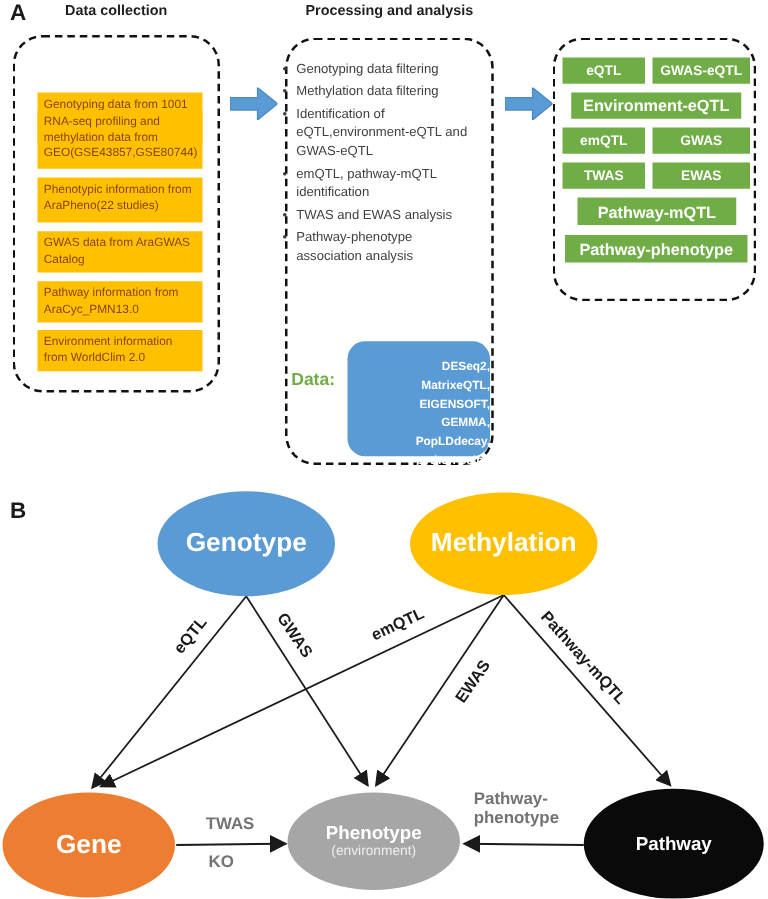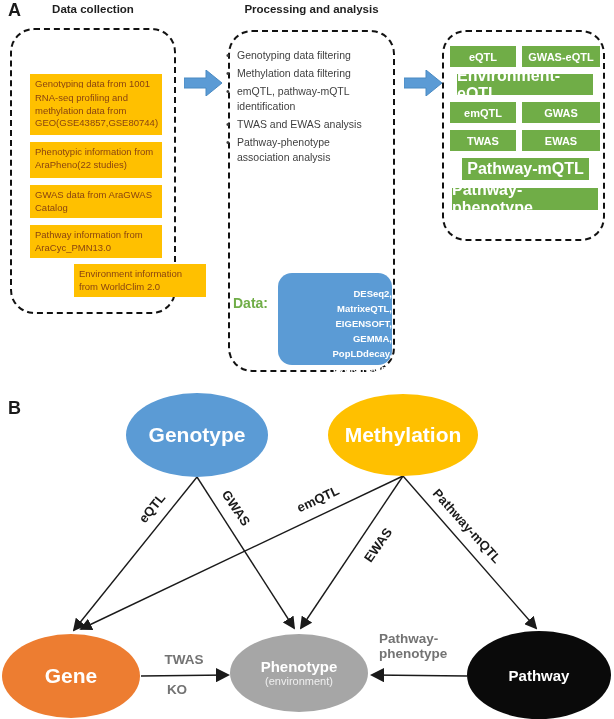--- a/index.html
+++ b/index.html
@@ -21,21 +21,21 @@
   .tools-label{font-size:14px;font-weight:bold;color:var(--green,#70AD47);}
   .tools-box{
     background:var(--blue,#5B9BD5);border-radius:14px;color:#fff;font-size:9.5px;
     font-weight:600;text-align:right;line-height:15px;box-sizing:border-box;padding-top:13px;
   }
   .green-box{
     background:var(--green,#70AD47);color:#fff;font-weight:bold;
     display:flex;align-items:center;justify-content:center;box-sizing:border-box;
     font-size:11px;
   }
-  .green-box.wide{font-size:16px;}
+  .green-box.wide{font-size:13px;}
   .node{
     border-radius:50%;display:flex;flex-direction:column;align-items:center;justify-content:center;
     color:#fff;font-weight:600;text-align:center;
   }
   .node-label-lg{font-size:21px;}
   .node-label-md{font-size:15px;font-weight:bold;}
   .node-sublabel{font-size:11px;font-weight:400;color:#efefef;line-height:1.1;}
   .edge-label{font-size:13px;font-weight:bold;color:#1a1a1a;white-space:nowrap;}
   .edge-label-flat{font-size:13.5px;font-weight:bold;color:#737373;white-space:nowrap;}
   svg{display:block;}
@@ -47,31 +47,32 @@
 
   <div class="abs panel-label" style="left:8px;top:0px;">A</div>
 
   <div class="abs col-title" style="left:10px;top:3px;width:166px;">Data collection</div>
   <div class="abs dashed-box" style="left:10px;top:28px;width:166px;height:286px;"></div>
   <div class="abs amber-box" style="left:30px;top:50px;width:132px;height:41px;margin-top:24px;">Genotyping data from 1001 Genomes Consortium</div>
   <div class="abs amber-box" style="left:30px;top:88px;width:132px;height:47px;">RNA-seq profiling and methylation data from GEO(GSE43857,GSE80744)</div>
   <div class="abs amber-box" style="left:30px;top:142px;width:132px;height:36px;">Phenotypic information from AraPheno(22 studies)</div>
   <div class="abs amber-box" style="left:30px;top:185px;width:132px;height:33px;">GWAS data from AraGWAS Catalog</div>
   <div class="abs amber-box" style="left:30px;top:225px;width:132px;height:33px;">Pathway information from AraCyc_PMN13.0</div>
-  <div class="abs amber-box" style="left:30px;top:264px;width:132px;height:33px;margin-left:44px;">Environment information from WorldClim 2.0</div>
+  <div class="abs amber-box" style="left:30px;top:264px;width:132px;height:33px;">Environment information from WorldClim 2.0</div>
 
   <svg class="abs" style="left:184px;top:70px;" width="38" height="26" viewBox="0 0 38 26">
     <polygon points="0,8 22,8 22,0 38,13 22,26 22,18 0,18" fill="#5B9BD5" stroke="#4a8ac2" stroke-width="1"></polygon>
   </svg>
 
   <div class="abs col-title" style="left:228px;top:3px;width:167px;">Processing and analysis</div>
   <div class="abs dashed-box" style="left:228px;top:30px;width:167px;height:342px;"></div>
   <div class="abs bullets" style="left:224px;top:48px;width:150px;">
     <div class="bullet">Genotyping data filtering</div>
     <div class="bullet">Methylation data filtering</div>
+    <div class="bullet">Identification of eQTL,environment-eQTL and GWAS-eQTL</div>
     <div class="bullet">emQTL, pathway-mQTL identification</div>
     <div class="bullet">TWAS and EWAS analysis</div>
     <div class="bullet">Pathway-phenotype association analysis</div>
   </div>
   <div class="abs tools-label" style="left:233px;top:295px;">Data:</div>
   <div class="abs tools-box" style="left:278px;top:273px;width:114px;height:92px;">
     <div>DESeq2,</div>
     <div>MatrixeQTL,</div>
     <div>EIGENSOFT,</div>
     <div>GEMMA,</div>

